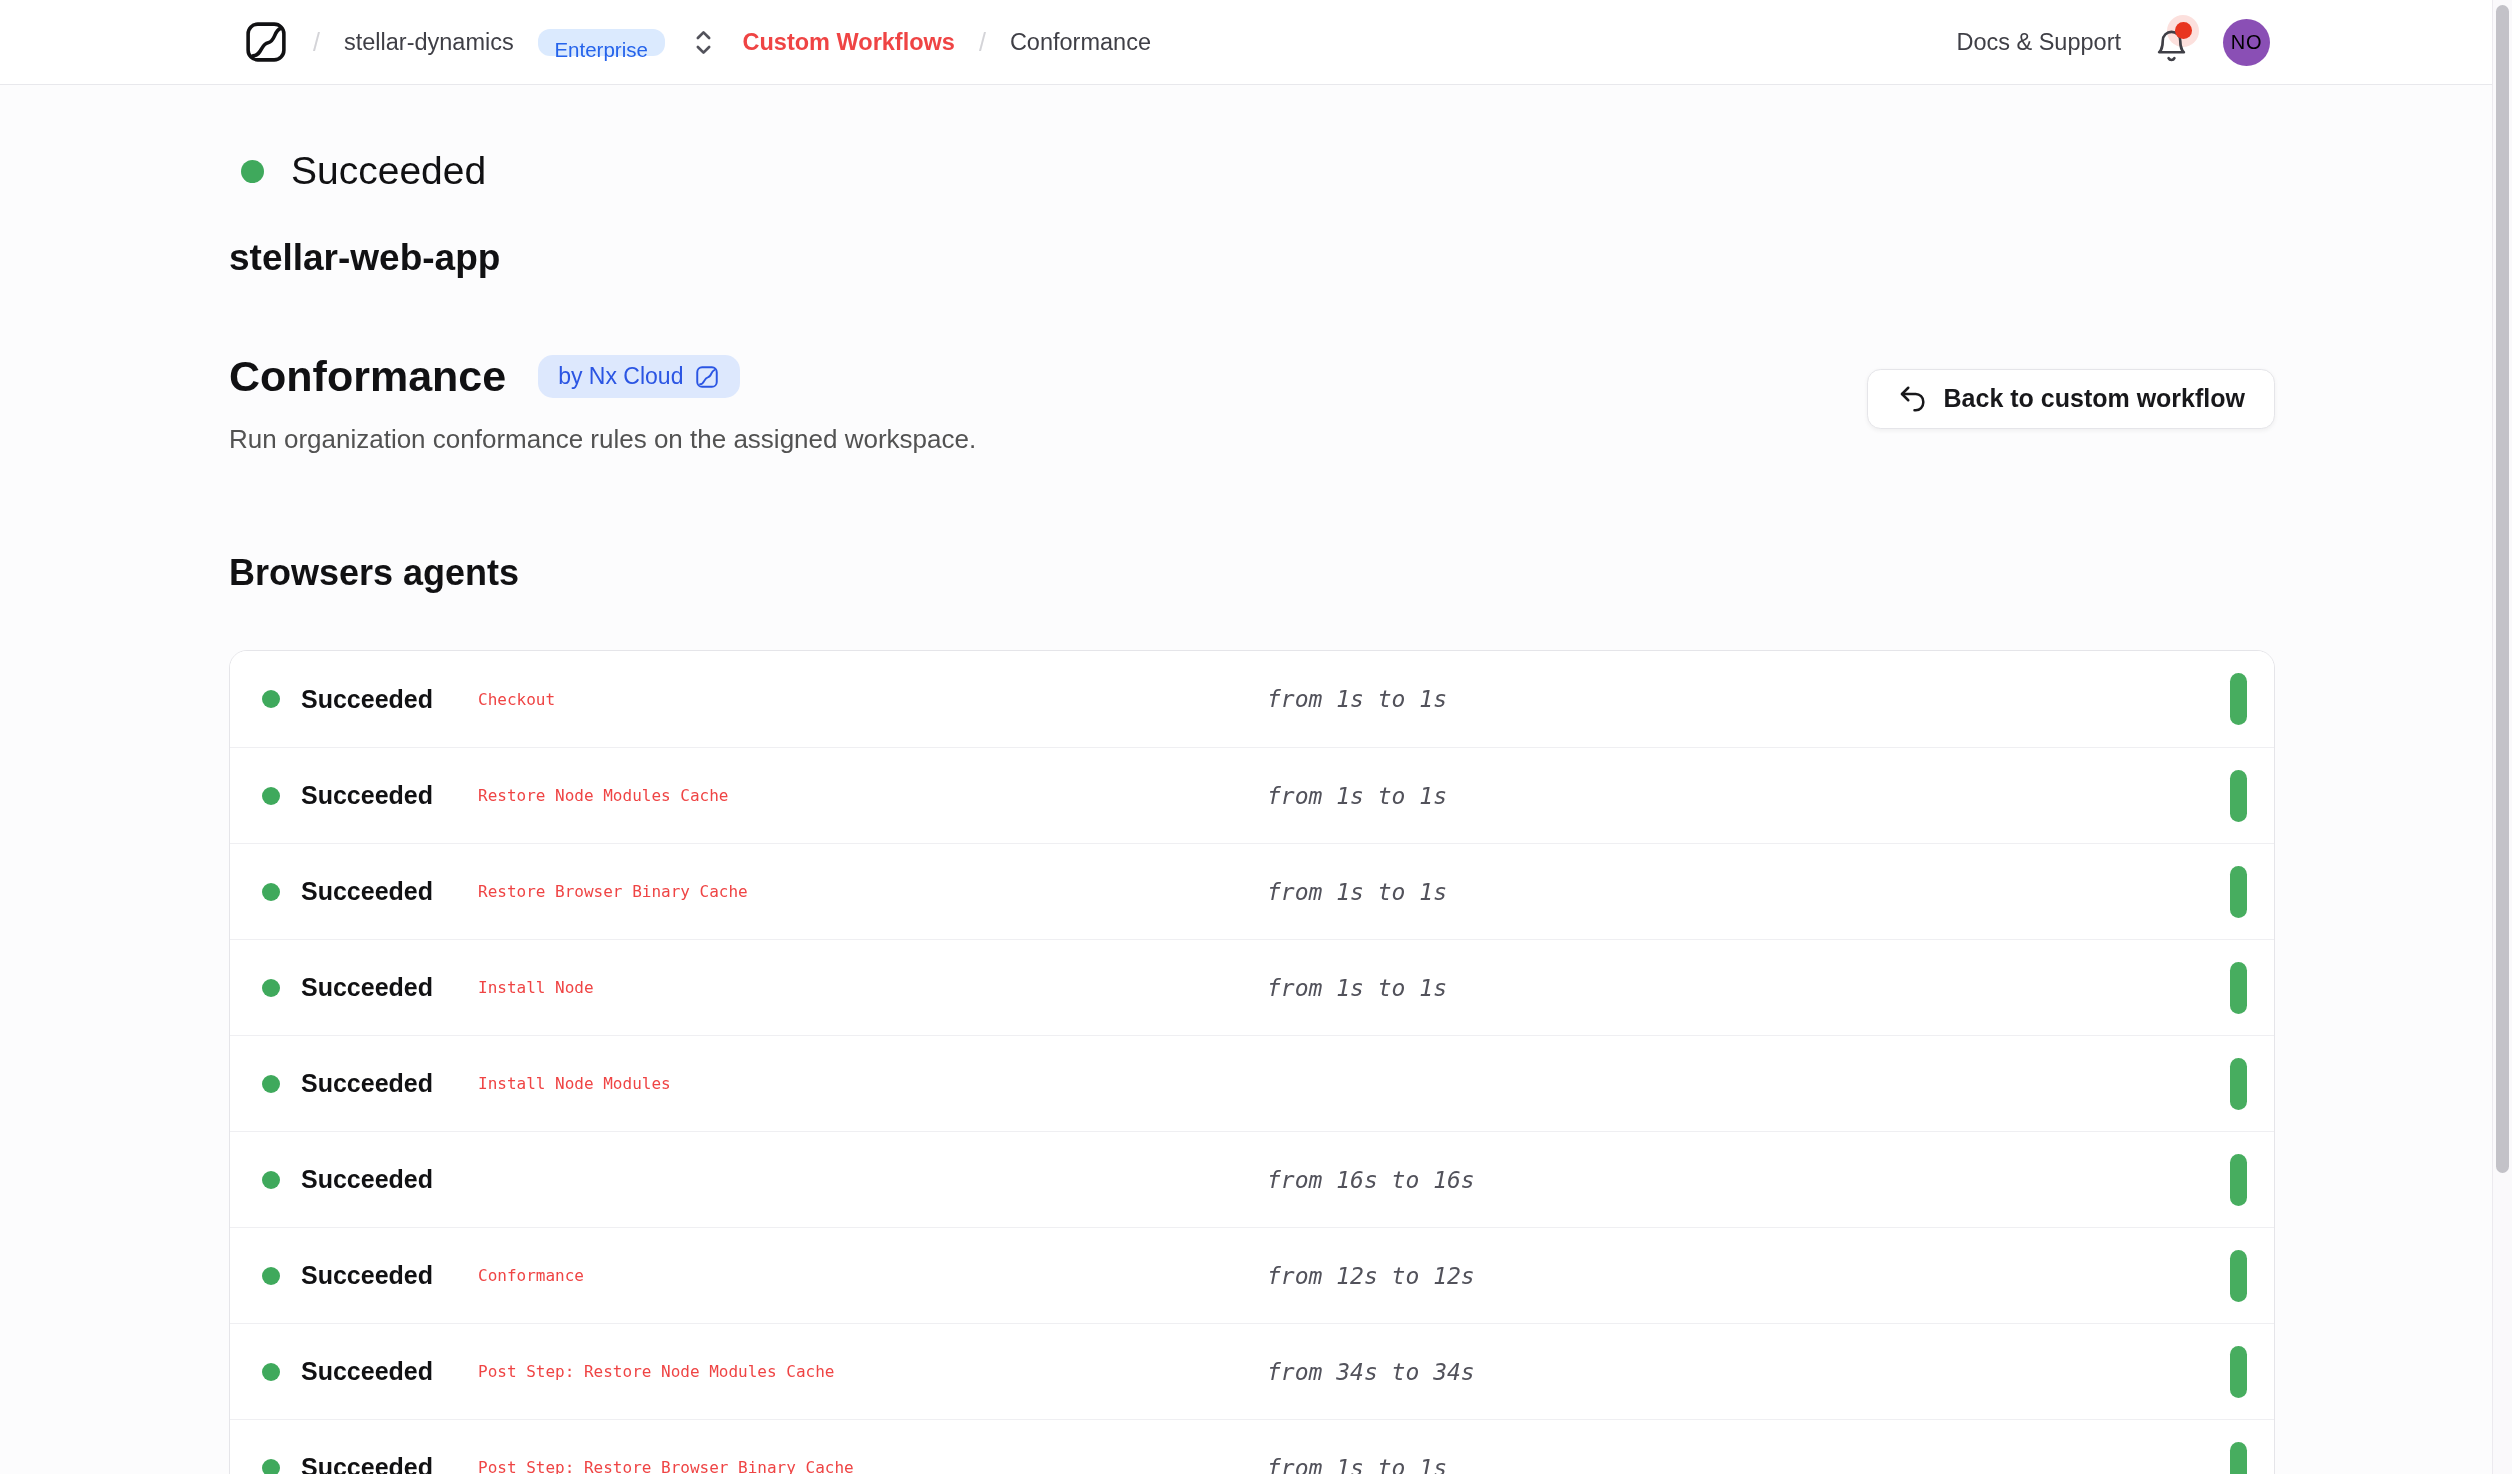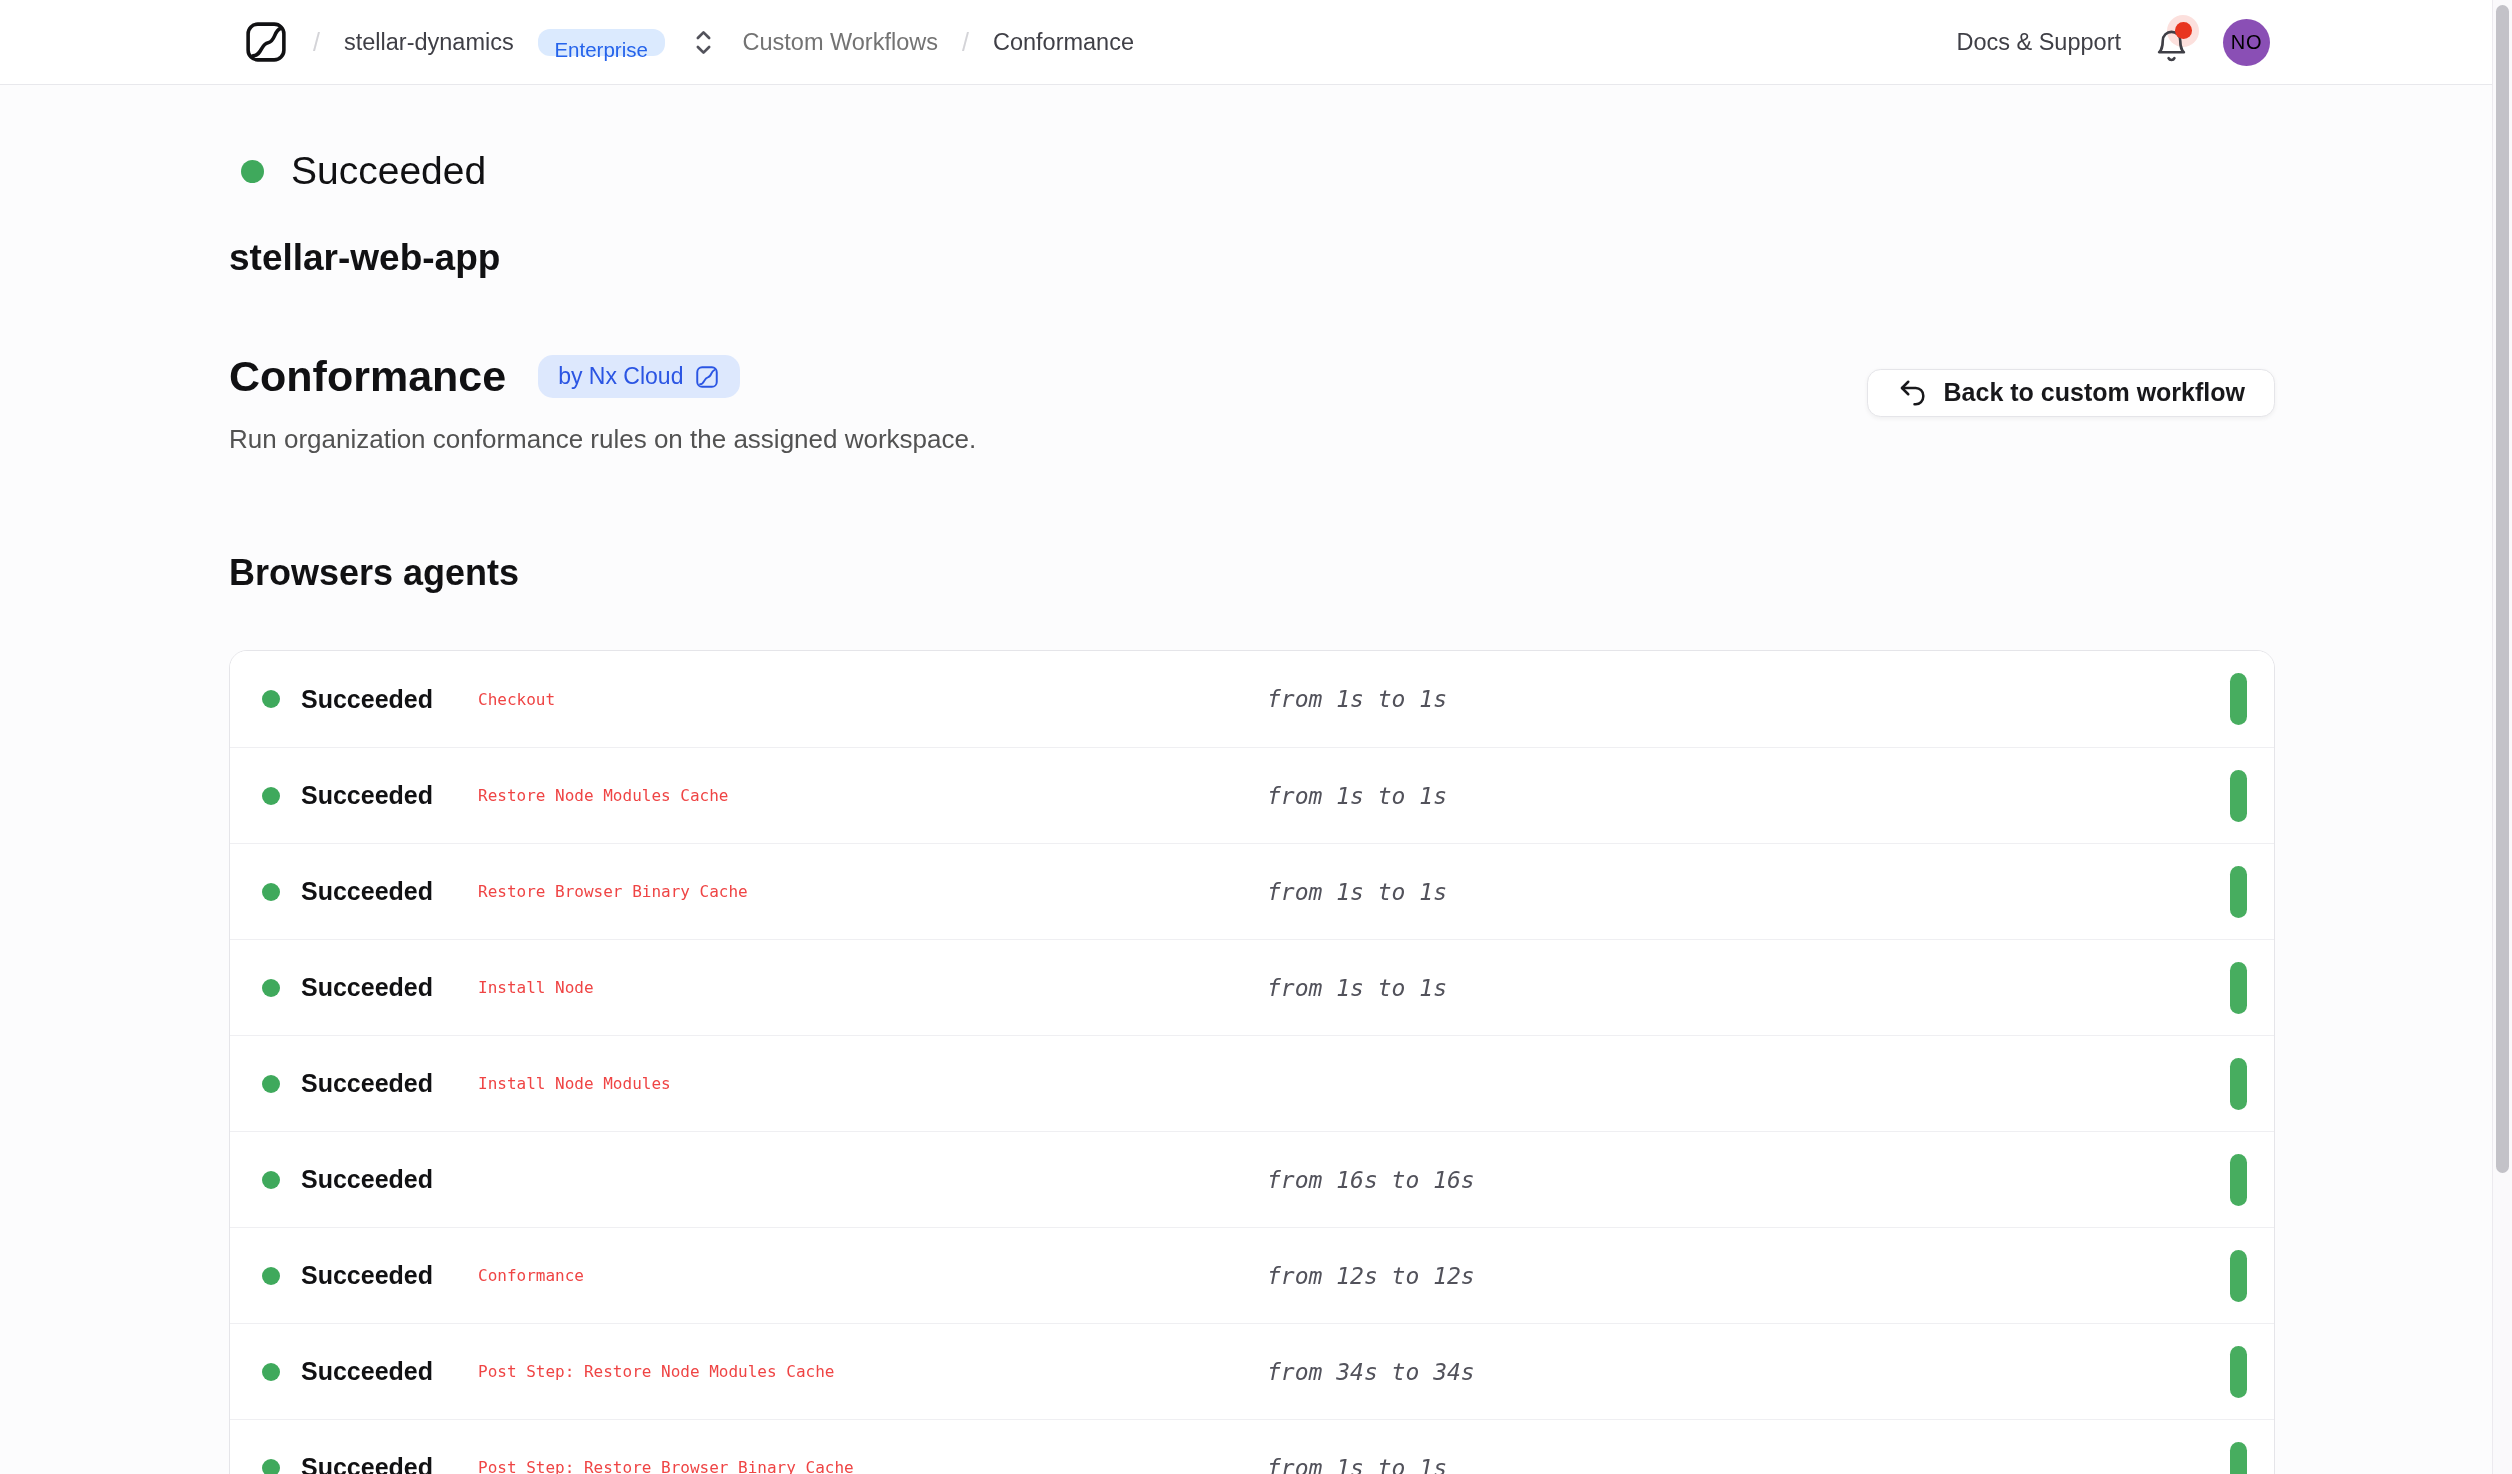--- a/index.html
+++ b/index.html
@@ -25,21 +25,21 @@
   .logo-box { width: 47px; height: 47px; display: flex; align-items: center; justify-content: center; cursor: pointer; }
   .crumb-sep { color: #d4d4d8; font-size: 25px; font-weight: 300; }
   .crumb-org { color: #3f3f46; }
   .badge-enterprise {
     background: #dbeafe; color: #2563eb;
     font-size: 20.5px; line-height: 41px; height: 27px;
     padding: 0 16.7px; border-radius: 12px;
     display: inline-block;
   }
   .switcher { width: 30px; height: 39px; display: flex; align-items: center; justify-content: center; cursor: pointer; }
-  .crumb-strong { color: #737373; font-weight: 400; }
+  .crumb-strong { color: #ef4444; font-weight: 700; }
   .crumb-page { color: #3f3f46; }
 
   .topbar-right { display: flex; align-items: center; gap: 33px; }
   .docs-link { font-size: 23.5px; color: #3f3f46; cursor: pointer; }
   .bell-wrap { position: relative; width: 36px; height: 43px; cursor: pointer; }
   .bell-wrap svg { position: absolute; left: 0; bottom: 0; }
   .notif-halo {
     position: absolute; right: -9px; top: -6px;
     width: 32px; height: 32px; border-radius: 50%;
     background: #fbd5d2; opacity: .75;
@@ -72,21 +72,21 @@
   .badge-nxcloud {
     background: #dde8fd; color: #2b55e3;
     height: 43px; padding: 0 20px; border-radius: 15px;
     font-size: 23px; display: inline-flex; align-items: center; gap: 10.6px;
     cursor: pointer;
   }
   .wf-desc { margin-top: 23px; font-size: 26px; color: #525252; }
 
   .back-btn {
     position: absolute; right: 0; top: 16.7px;
-    height: 48px; padding: 0 29px;
+    height: 60px; padding: 0 29px;
     background: #ffffff;
     border: 1.5px solid #e5e5e9; border-radius: 13.7px;
     box-shadow: 0 1.5px 4.6px rgba(0,0,0,0.05);
     display: inline-flex; align-items: center; gap: 16.7px;
     font-size: 25px; font-weight: 700; color: #18181b;
     cursor: pointer;
   }
 
   .agents-heading { margin-top: 97px; font-size: 36px; font-weight: 700; color: #111113; }
 

